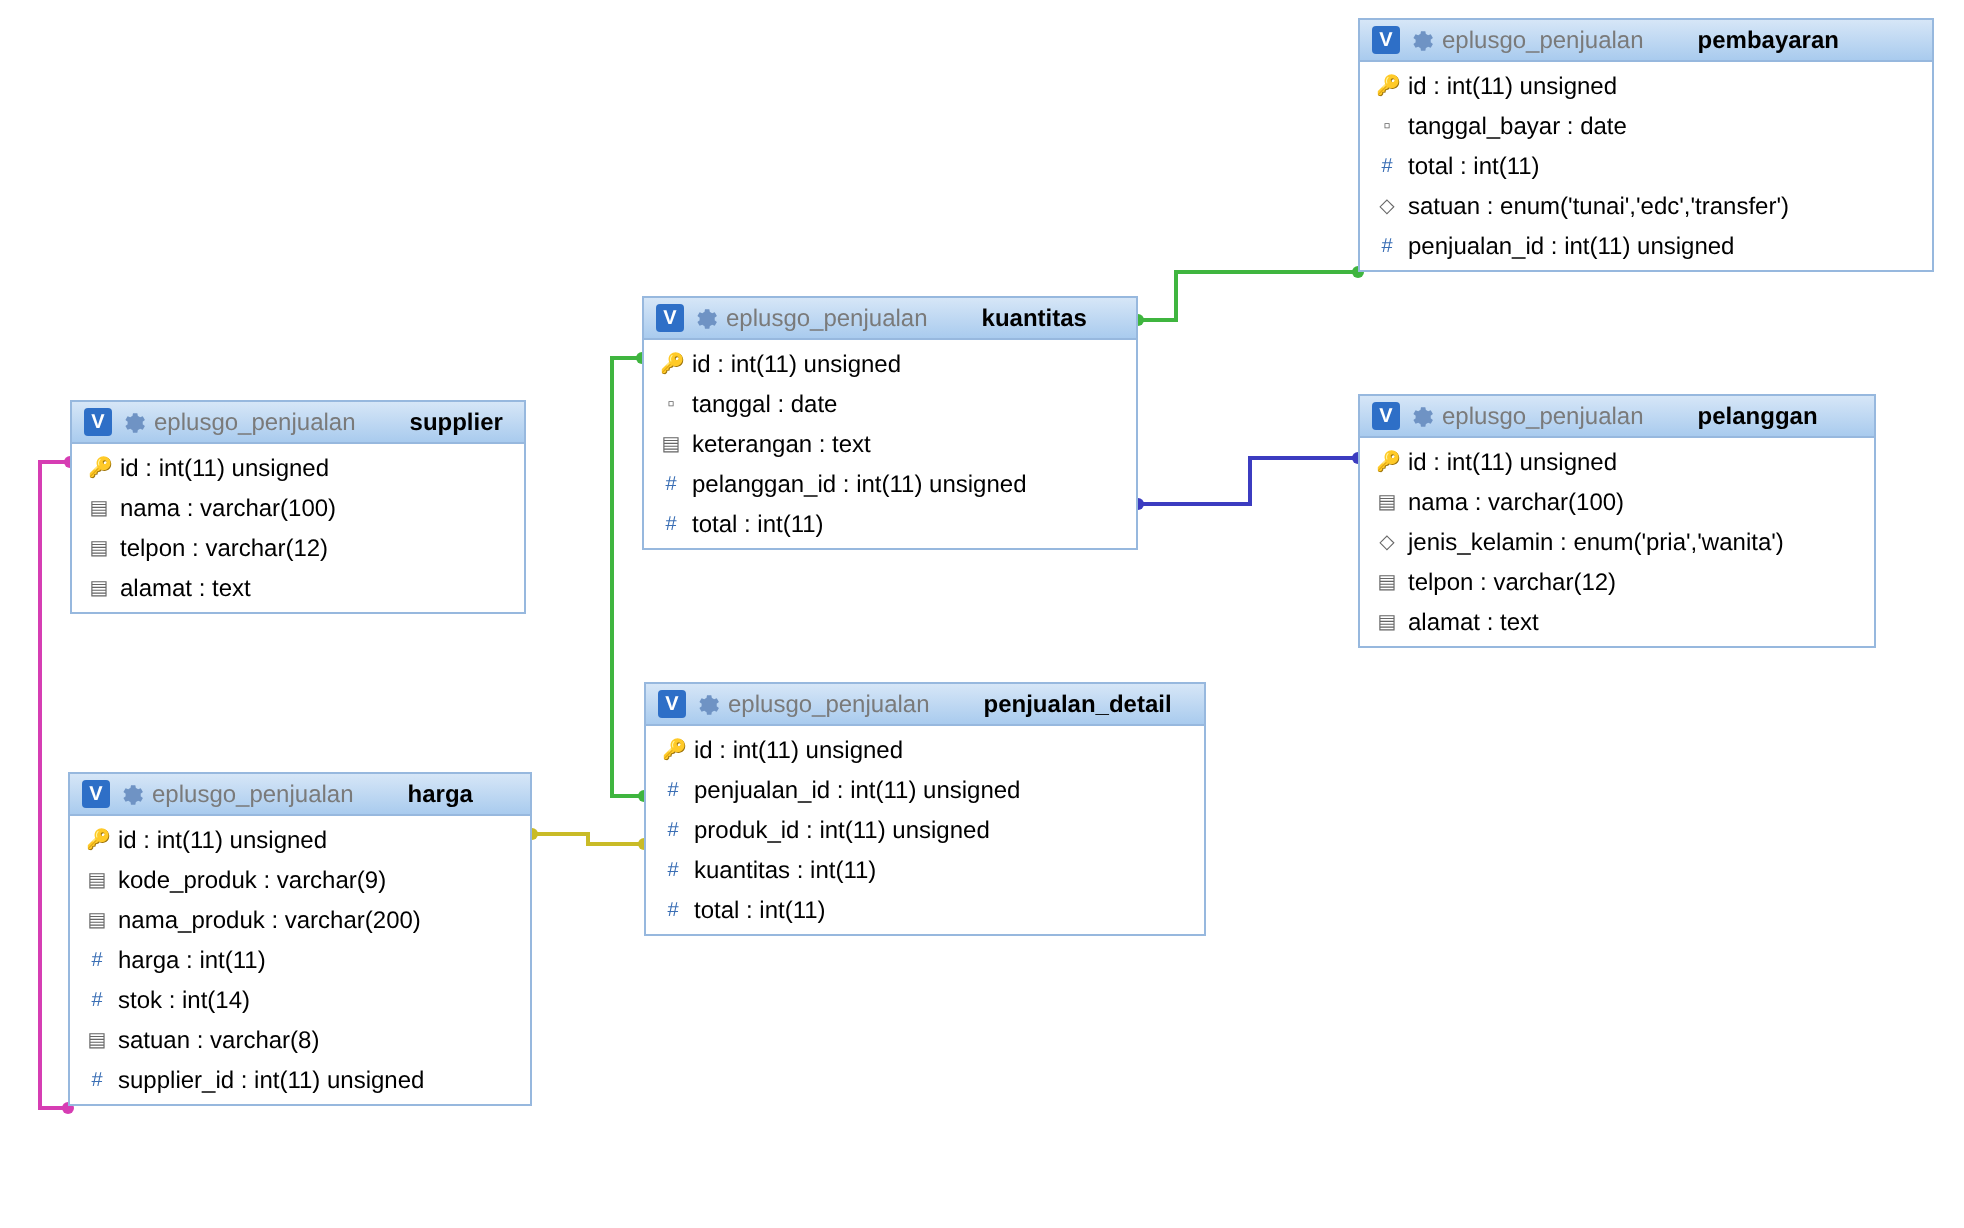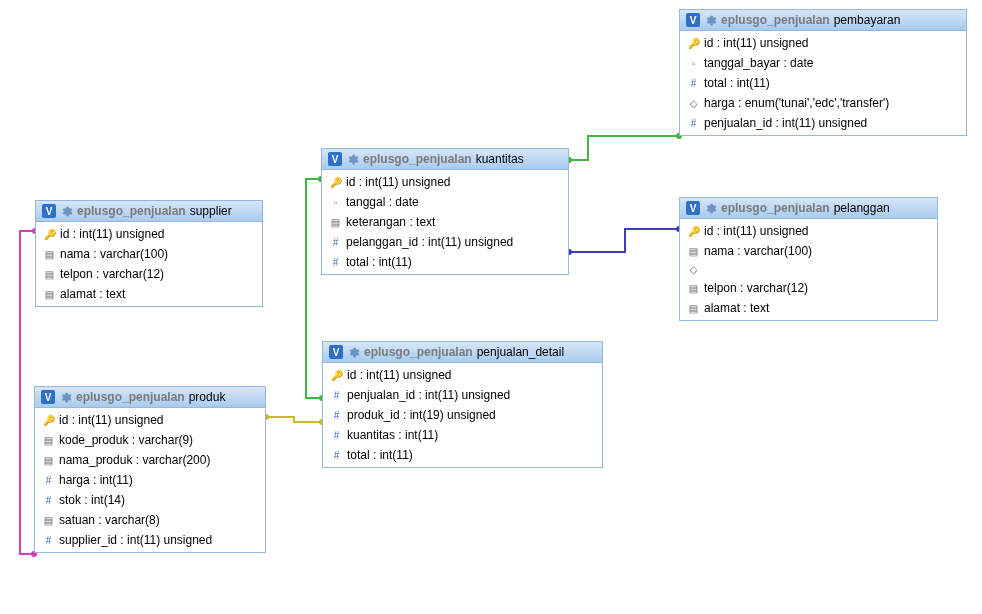--- a/index.html
+++ b/index.html
@@ -27,25 +27,26 @@
     display: flex;
     align-items: center;
     gap: 4px;
     padding: 3px 6px;
     background: linear-gradient(#d6e6f7, #a9cbee);
     border-bottom: 1px solid #97b8de;
     white-space: nowrap;
   }
   .table-header .db {
     color: #7a7a7a;
-    font-weight: bold;
+    font-weight: normal;
   }
   .table-header .tname {
     color: #000;
-    font-weight: normal;
+    font-weight: bold;
+    margin-left: 23px;
   }
   .vicon {
     display: inline-flex;
     width: 14px; height: 14px;
     background: #2e6fc7;
     color: #fff;
     font-weight: bold;
     font-size: 10px;
     align-items: center;
     justify-content: center;
@@ -126,21 +127,21 @@
         </div>
       </div>
     </div>
     <div class="table" style="left: 34px; top: 386px; width: 232px;">
       <div class="table-header">
         <span class="vicon">V</span>
         <svg class="gearicon" viewBox="0 0 24 24">
           <path fill="#6f93c4" d="M12 8a4 4 0 100 8 4 4 0 000-8zm9 4a7 7 0 00-.1-1.2l2.1-1.6-2-3.4-2.5 1a7 7 0 00-2-1.2L16 3h-4l-.5 2.6a7 7 0 00-2 1.2l-2.5-1-2 3.4 2.1 1.6A7 7 0 007 12c0 .4 0 .8.1 1.2L5 14.8l2 3.4 2.5-1c.6.5 1.3.9 2 1.2L12 21h4l.5-2.6c.7-.3 1.4-.7 2-1.2l2.5 1 2-3.4-2.1-1.6c.1-.4.1-.8.1-1.2z"></path>
         </svg>
         <span class="db">eplusgo_penjualan</span> 
-        <span class="tname">produk</span>
+        <span class="tname">harga</span>
       </div>
       <div class="rows">
         <div class="row">
           <span class="icon key">🔑</span>
           <span>id : int(11) unsigned</span>
         </div>
         <div class="row">
           <span class="icon text">▤</span>
           <span>kode_produk : varchar(9)</span>
         </div>
@@ -211,21 +212,21 @@
         <div class="row">
           <span class="icon key">🔑</span>
           <span>id : int(11) unsigned</span>
         </div>
         <div class="row">
           <span class="icon num">#</span>
           <span>penjualan_id : int(11) unsigned</span>
         </div>
         <div class="row">
           <span class="icon num">#</span>
-          <span>produk_id : int(19) unsigned</span>
+          <span>produk_id : int(11) unsigned</span>
         </div>
         <div class="row">
           <span class="icon num">#</span>
           <span>kuantitas : int(11)</span>
         </div>
         <div class="row">
           <span class="icon num">#</span>
           <span>total : int(11)</span>
         </div>
       </div>
@@ -247,21 +248,21 @@
         <div class="row">
           <span class="icon index">▫</span>
           <span>tanggal_bayar : date</span>
         </div>
         <div class="row">
           <span class="icon num">#</span>
           <span>total : int(11)</span>
         </div>
         <div class="row">
           <span class="icon enum">◇</span>
-          <span>harga : enum('tunai','edc','transfer')</span>
+          <span>satuan : enum('tunai','edc','transfer')</span>
         </div>
         <div class="row">
           <span class="icon num">#</span>
           <span>penjualan_id : int(11) unsigned</span>
         </div>
       </div>
     </div>
     <div class="table" style="left: 679px; top: 197px; width: 259px;">
       <div class="table-header">
         <span class="vicon">V</span>
@@ -275,20 +276,21 @@
         <div class="row">
           <span class="icon key">🔑</span>
           <span>id : int(11) unsigned</span>
         </div>
         <div class="row">
           <span class="icon text">▤</span>
           <span>nama : varchar(100)</span>
         </div>
         <div class="row">
           <span class="icon enum">◇</span>
+          <span>jenis_kelamin : enum('pria','wanita')</span>
         </div>
         <div class="row">
           <span class="icon text">▤</span>
           <span>telpon : varchar(12)</span>
         </div>
         <div class="row">
           <span class="icon text">▤</span>
           <span>alamat : text</span>
         </div>
       </div>

